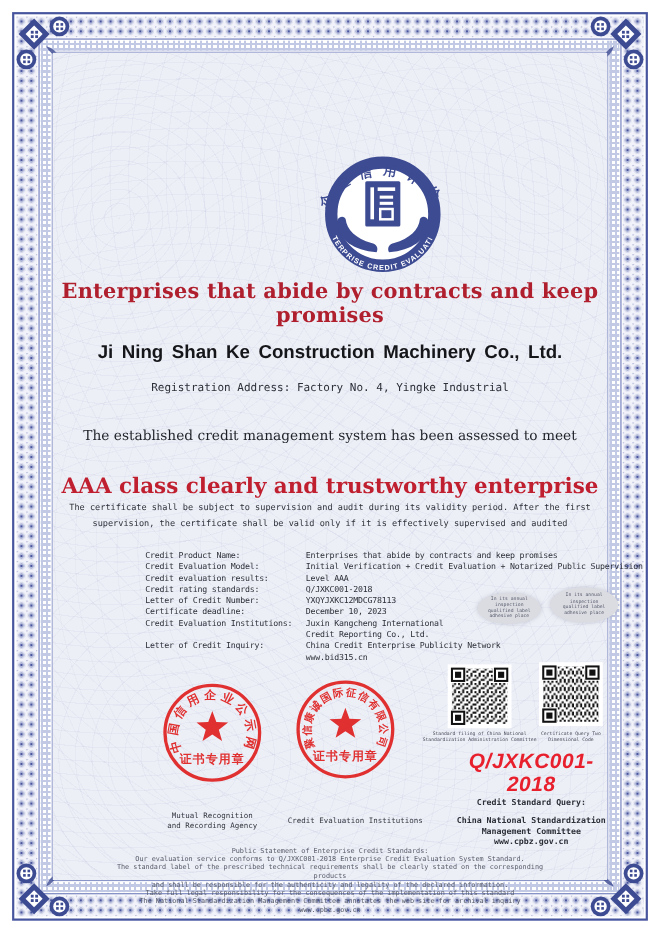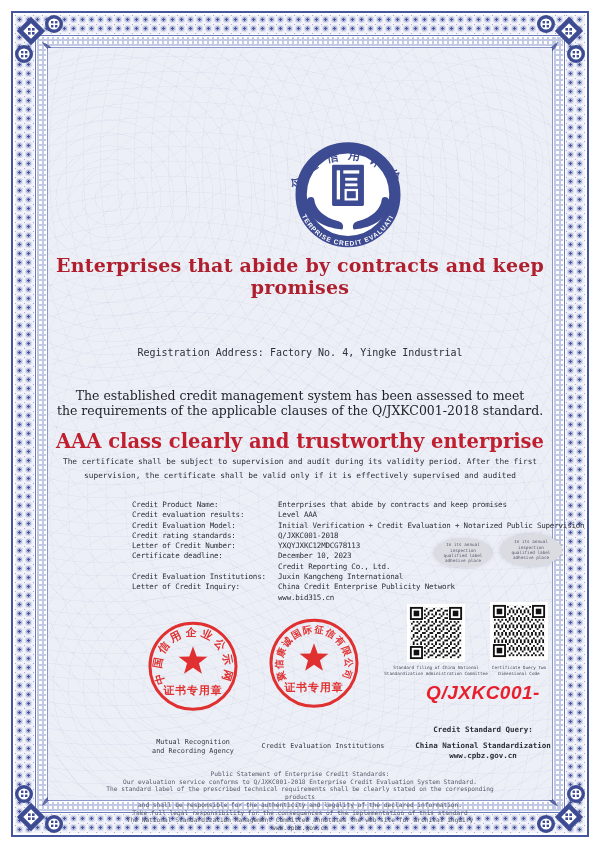--- a/index.html
+++ b/index.html
@@ -217,65 +217,65 @@
         <rect x="77" y="76" width="13" height="3" fill="#fff"></rect>
         <rect x="77.5" y="83" width="12" height="10" fill="none" stroke="#fff" stroke-width="2.4"></rect>
       </g>
       <g fill="#3d4b92">
         <path d="M 36,94 C 34,108 46,120 66,124 L 74,125 C 76,121 74,117 69,116 C 54,112 45,103 44,93 C 43,89 37,90 36,94 Z"></path>
         <path d="M 124,94 C 126,108 114,120 94,124 L 86,125 C 84,121 86,117 91,116 C 106,112 115,103 116,93 C 117,89 123,90 124,94 Z"></path>
       </g>
     </svg>
 
     <div class="abs ctr title">Enterprises that abide by contracts and keep promises</div>
+    <div class="abs ctr company sans">Ji Ning Shan Ke Construction Machinery Co., Ltd.</div>
     <div class="abs ctr address mono">
       <div>Registration Address: Factory No. 4, Yingke Industrial</div>
     </div>
     <div class="abs ctr assessment">
       <div>The established credit management system has been assessed to meet</div>
-      <div>the requirements of the applicable clauses of the Q/JXKC001-2018 standard.</div>
     </div>
     <div class="abs ctr award">AAA class clearly and trustworthy enterprise</div>
     <div class="abs ctr supervision mono">
       <div>The certificate shall be subject to supervision and audit during its validity period. After the first</div>
       <div>supervision, the certificate shall be valid only if it is effectively supervised and audited</div>
     </div>
 
     <div class="abs details mono">
       <div class="row">
           <span class="lbl">Credit Product Name:</span>
           <span>Enterprises that abide by contracts and keep promises</span>
         </div>
       <div class="row">
+          <span class="lbl">Credit Evaluation Model:</span>
+          <span>Initial Verification + Credit Evaluation + Notarized Public Supervision</span>
+        </div>
+      <div class="row">
           <span class="lbl">Credit evaluation results:</span>
           <span>Level AAA</span>
         </div>
       <div class="row">
-          <span class="lbl">Credit Evaluation Model:</span>
-          <span>Initial Verification + Credit Evaluation + Notarized Public Supervision</span>
-        </div>
-      <div class="row">
           <span class="lbl">Credit rating standards:</span>
           <span>Q/JXKC001-2018</span>
         </div>
       <div class="row">
           <span class="lbl">Letter of Credit Number:</span>
           <span>YXQYJXKC12MDCG78113</span>
         </div>
       <div class="row">
           <span class="lbl">Certificate deadline:</span>
           <span>December 10, 2023</span>
         </div>
       <div class="row">
+          <span class="lbl">Credit Evaluation Institutions:</span>
+          <span>Juxin Kangcheng International</span>
+        </div>
+      <div class="row">
           <span class="lbl"></span>
           <span>Credit Reporting Co., Ltd.</span>
-        </div>
-      <div class="row">
-          <span class="lbl">Credit Evaluation Institutions:</span>
-          <span>Juxin Kangcheng International</span>
         </div>
       <div class="row">
           <span class="lbl">Letter of Credit Inquiry:</span>
           <span>China Credit Enterprise Publicity Network</span>
         </div>
       <div class="row">
           <span class="lbl"></span>
           <span>www.bid315.cn</span>
         </div>
     </div>
@@ -378,25 +378,27 @@
       <div>Standard filing of China National</div>
       <div>Standardization Administration Committee</div>
     </div>
     <div class="abs qr-cap c2 mono">
       <div>Certificate Query Two</div>
       <div>Dimensional Code</div>
     </div>
 
     <div class="abs stdref">
       <div>Q/JXKC001-</div>
+      <div>2018</div>
     </div>
 
     <div class="abs query mono">
       <div class="q-label">Credit Standard Query:</div>
       <div class="q-line">China National Standardization</div>
+      <div class="q-line">Management Committee</div>
       <div class="q-line">www.cpbz.gov.cn</div>
     </div>
 
     <div class="abs fineprint mono">
       <div>Public Statement of Enterprise Credit Standards:</div>
       <div>Our evaluation service conforms to Q/JXKC001-2018 Enterprise Credit Evaluation System Standard.</div>
       <div>The standard label of the prescribed technical requirements shall be clearly stated on the corresponding products</div>
       <div>and shall be responsible for the authenticity and legality of the declared information.</div>
       <div>Take full legal responsibility for the consequences of the implementation of this standard</div>
       <div>The National Standardization Management Committee annotates the web site for archival inquiry</div>

